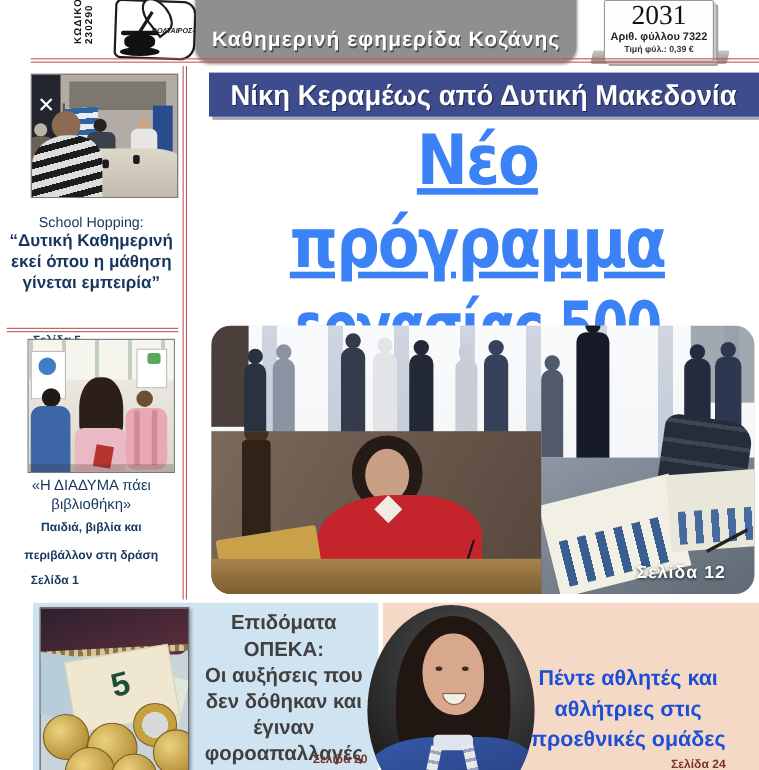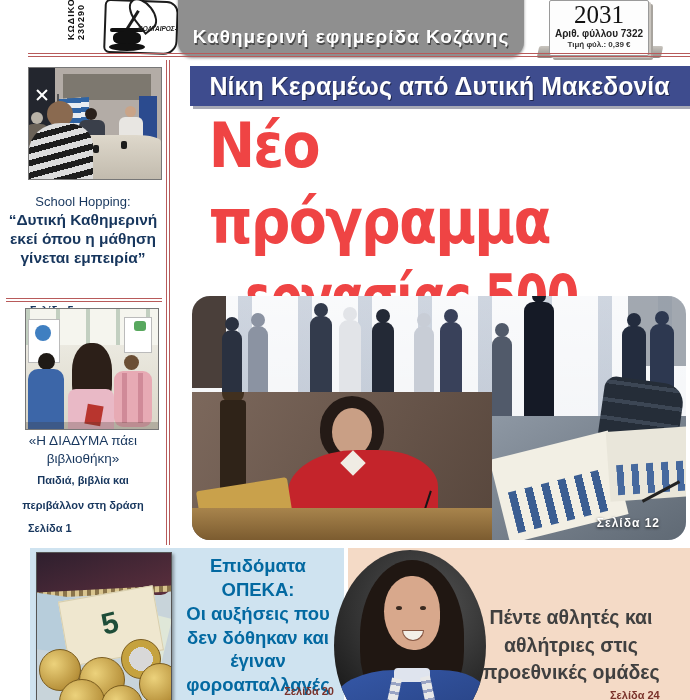--- a/index.html
+++ b/index.html
@@ -37,38 +37,38 @@
   
   .s-photo{border:1px solid #777;overflow:hidden;background:#b3aca6;}
   .s-kicker{color:#17365d;font-size:13px;text-align:center;}
   .s-title{color:#17365d;font-weight:bold;text-align:center;}
   .s-page{color:#17365d;font-size:11px;font-weight:bold;}
   
   .kicker-banner{left:190px;top:66px;width:500px;height:40px;background:#3e4c8e;
                  box-shadow:3px 3px 0 rgba(35,40,70,.4);display:flex;align-items:center;justify-content:center;}
   .kicker-text{color:#fff;font-weight:bold;font-size:26px;letter-spacing:0;white-space:nowrap;
                transform:scaleX(.96);text-shadow:1px 1px 0 #20284e;}
-  .headline{left:178px;top:108px;width:512px;color:#ef4444;
-            font-family:"DejaVu Sans","Liberation Sans",sans-serif;font-weight:bold;}
+  .headline{left:178px;top:108px;width:512px;text-align:center;color:#3b82f6;
+            font-family:"DejaVu Sans","Liberation Sans",sans-serif;font-weight:bold;text-decoration:underline;}
   .hl1{font-size:63px;line-height:76px;transform:scaleX(.88);letter-spacing:-2px;}
   .hl2{font-size:63px;line-height:76px;transform:scaleX(.74);letter-spacing:-2px;}
   .collage{left:192px;top:296px;width:494px;height:244px;border-radius:18px;overflow:hidden;
            background:linear-gradient(180deg,#e8ecf2,#c4ccd8);}
   .ps{position:absolute;border-radius:9px 9px 0 0;}
   .ps::before{content:"";position:absolute;top:-13px;left:50%;margin-left:-7px;width:14px;height:14px;
               border-radius:50%;background:inherit;}
-  .photo-page{position:absolute;right:26px;bottom:10px;color:#fff;font-weight:bold;font-size:12px;
+  .photo-page{position:absolute;right:26px;bottom:10px;color:#fff;font-weight:bold;font-size:16px;
               text-shadow:0 1px 3px rgba(0,0,0,.8);letter-spacing:1px;margin-top:36px;}
   
   .box-blue{left:30px;top:548px;width:314px;height:152px;background:#cfe3f0;}
   .box-peach{left:348px;top:548px;width:342px;height:152px;background:#f4dac6;}
-  .b-title{color:#0369a1;font-weight:bold;font-size:18.5px;line-height:23.5px;text-align:center;}
+  .b-title{color:#404040;font-weight:bold;font-size:18.5px;line-height:23.5px;text-align:center;}
   .b-page{color:#7a332b;font-size:11px;font-weight:bold;}
   .r-title{color:#33201a;font-weight:bold;font-size:19.5px;line-height:27.5px;text-align:center;}
-  .r-body{color:#404040;font-weight:bold;font-size:19.5px;line-height:27.5px;text-align:center;}
+  .r-body{color:#1d4ed8;font-weight:bold;font-size:19.5px;line-height:27.5px;text-align:center;}
   .coin{position:absolute;border-radius:50%;border:1px solid #7a5c1e;
         background:radial-gradient(circle at 35% 35%,#ecd27c,#b8923c 70%,#8a6a24);}
 </style>
 </head>
 <body>
 
 <div class="page">
 
   <header>
     <div class="abs code-vert">

